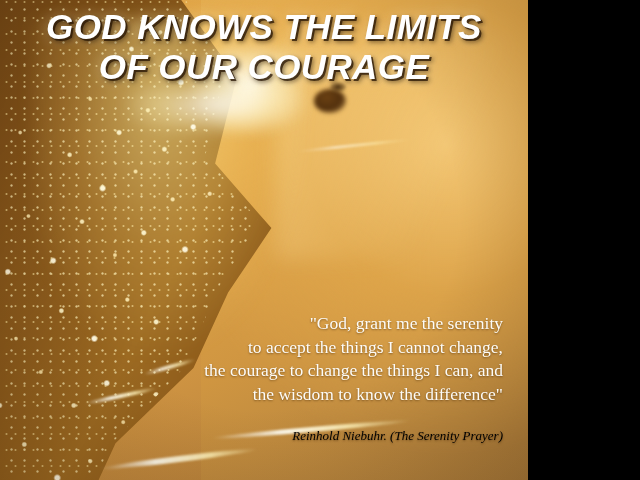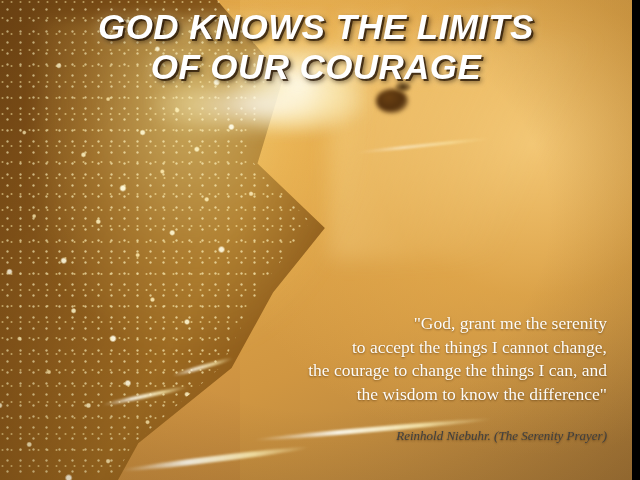--- a/index.html
+++ b/index.html
@@ -1,20 +1,20 @@
 <!DOCTYPE html>
 <html><head>
 <meta charset="utf-8">
 <style>
   html,body{margin:0;padding:0;background:#000;}
   body{font-family:"Liberation Sans",sans-serif;}
 
   .poster{
     position:relative;
-    width:632px;height:480px;
+    width:528px;height:480px;
     overflow:hidden;
     background:#d9a148;
   }
 
   
   .bg-base{
     position:absolute;inset:0;
     background:
       linear-gradient(160deg,
         #e8ad4f 0%,
@@ -189,21 +189,21 @@
     font-size:17.5px;
     line-height:23.5px;
     text-shadow:0 1px 2px rgba(60,32,4,.5);
     white-space:pre-line;
   }
 
   .attribution{
     position:absolute;right:25px;top:427px;
     width:430px;
     text-align:right;
-    color:#404040;
+    color:#000000;
     font-family:"Liberation Serif",serif;
     font-style:italic;
     font-size:13px;
     line-height:17px;
     text-shadow:0 1px 2px rgba(60,32,4,.5);
   }
 </style>
 </head>
 <body>
 

